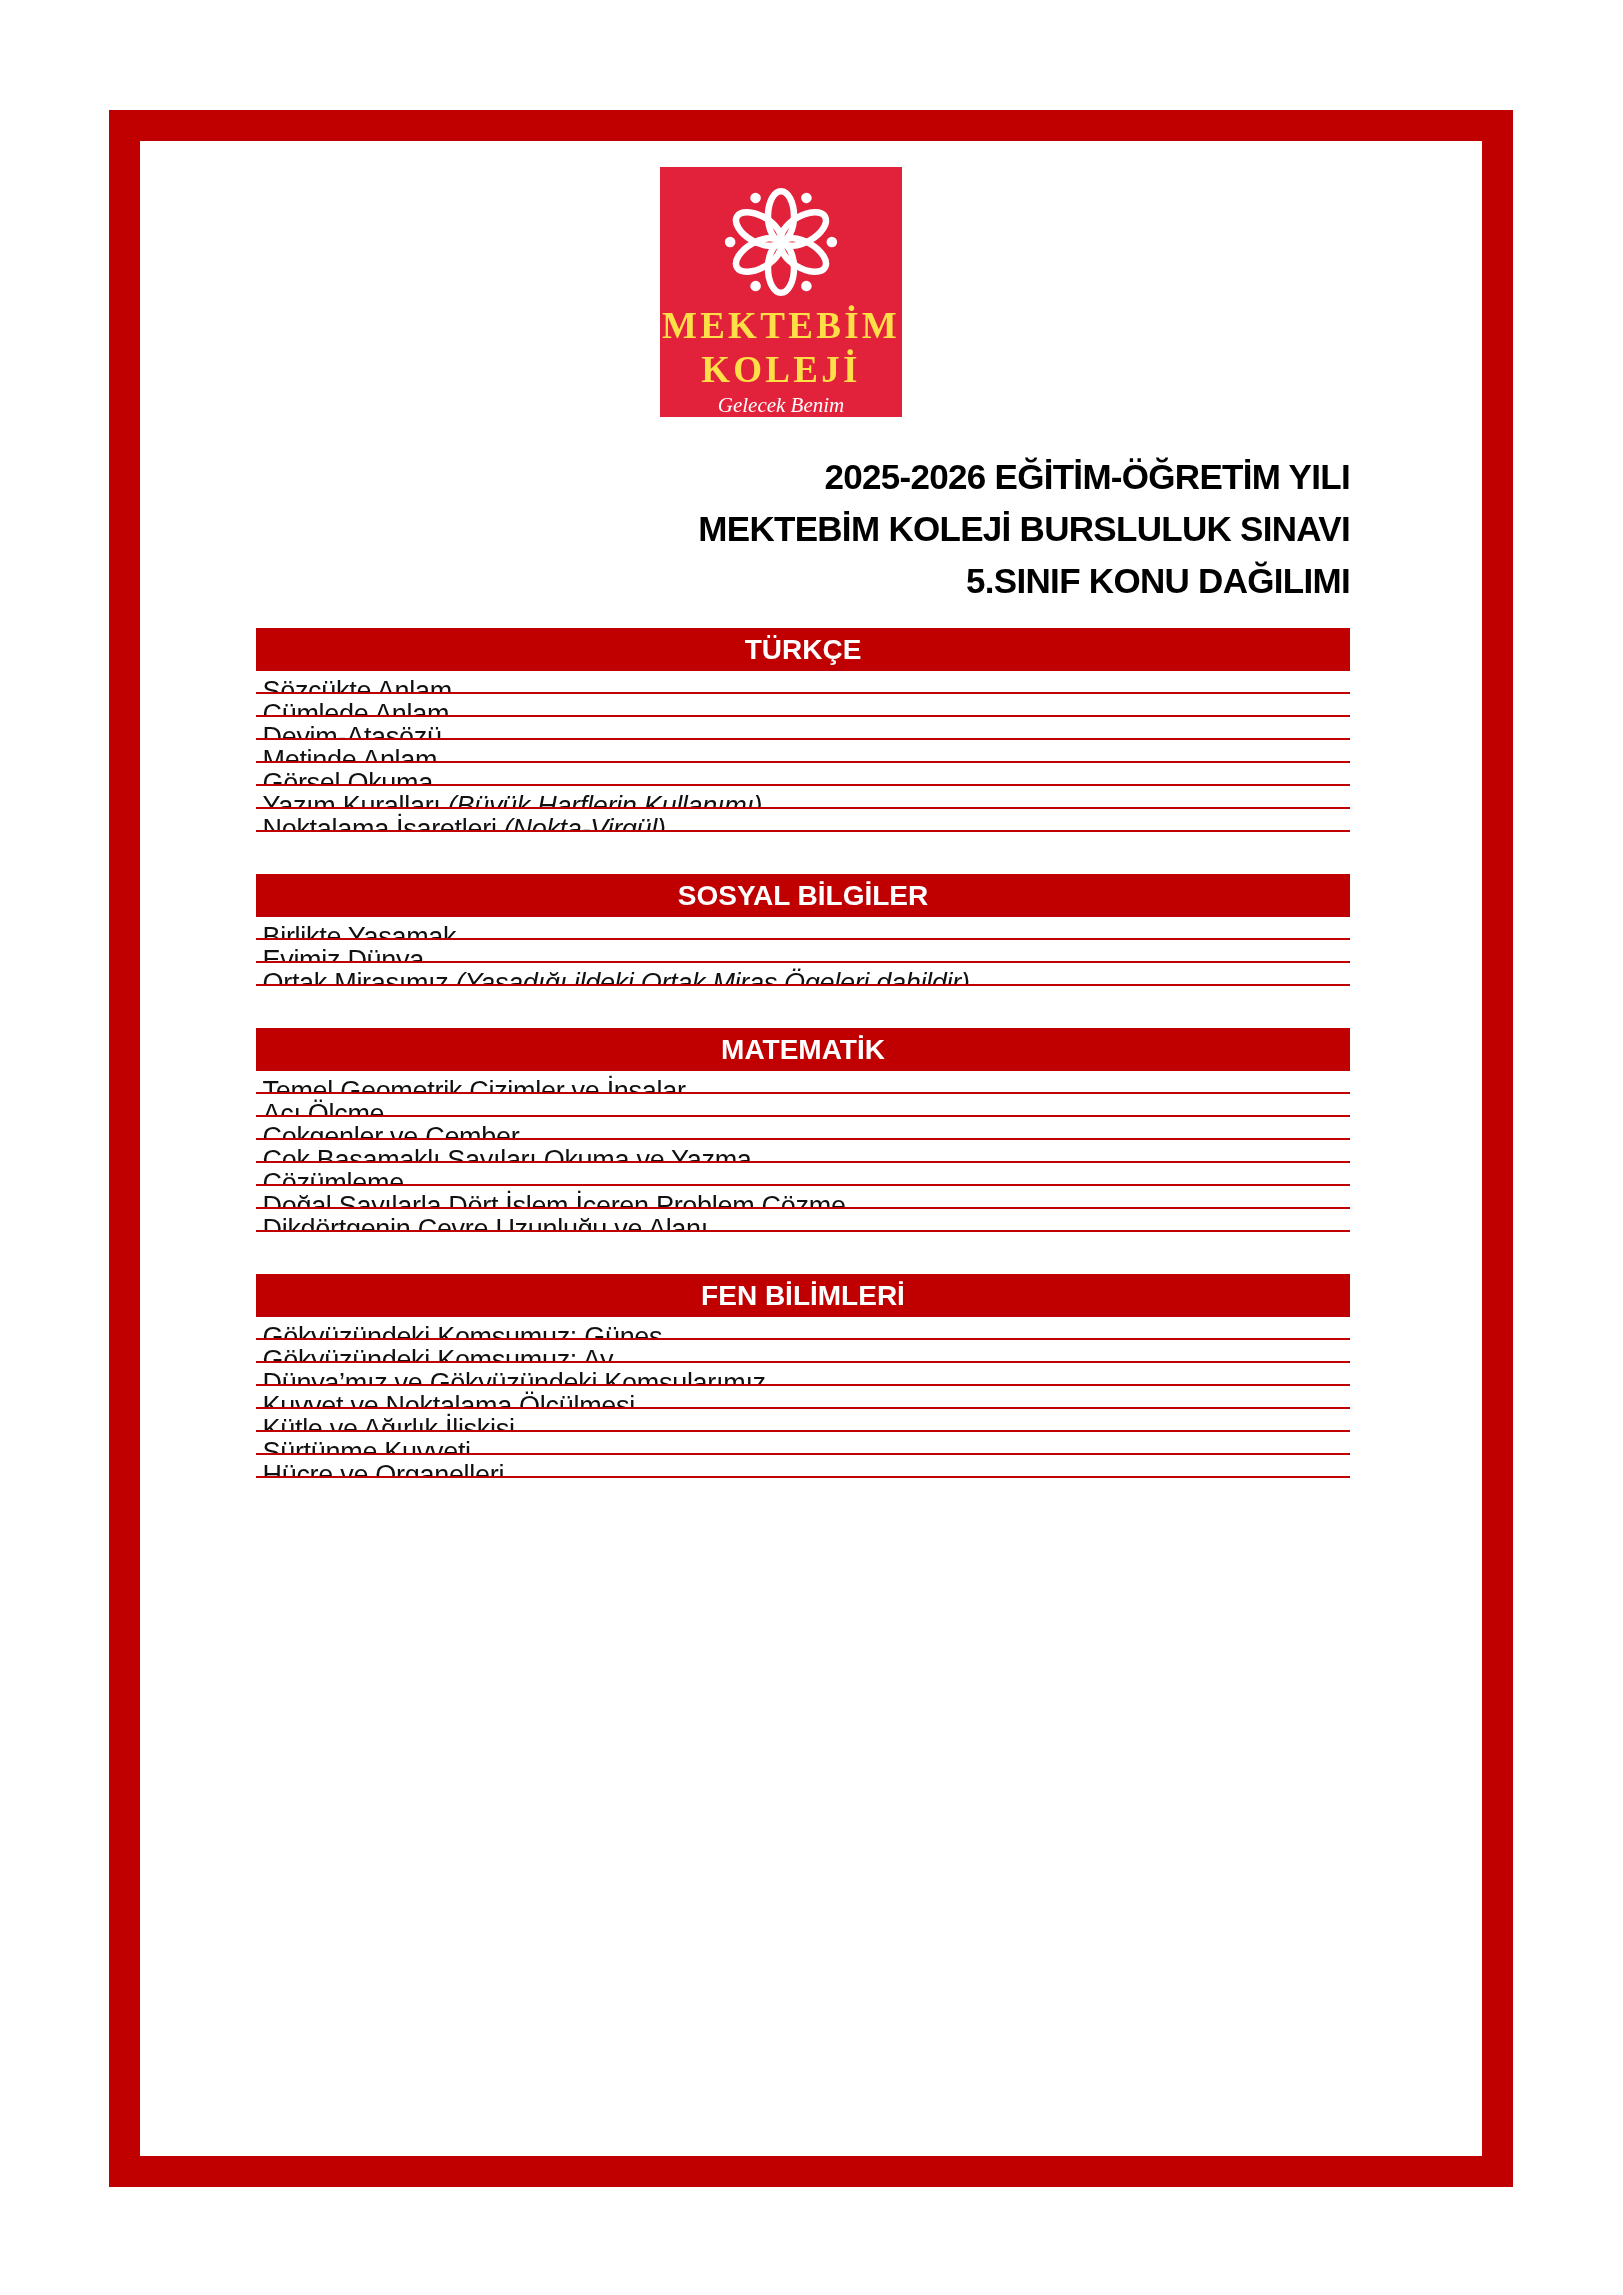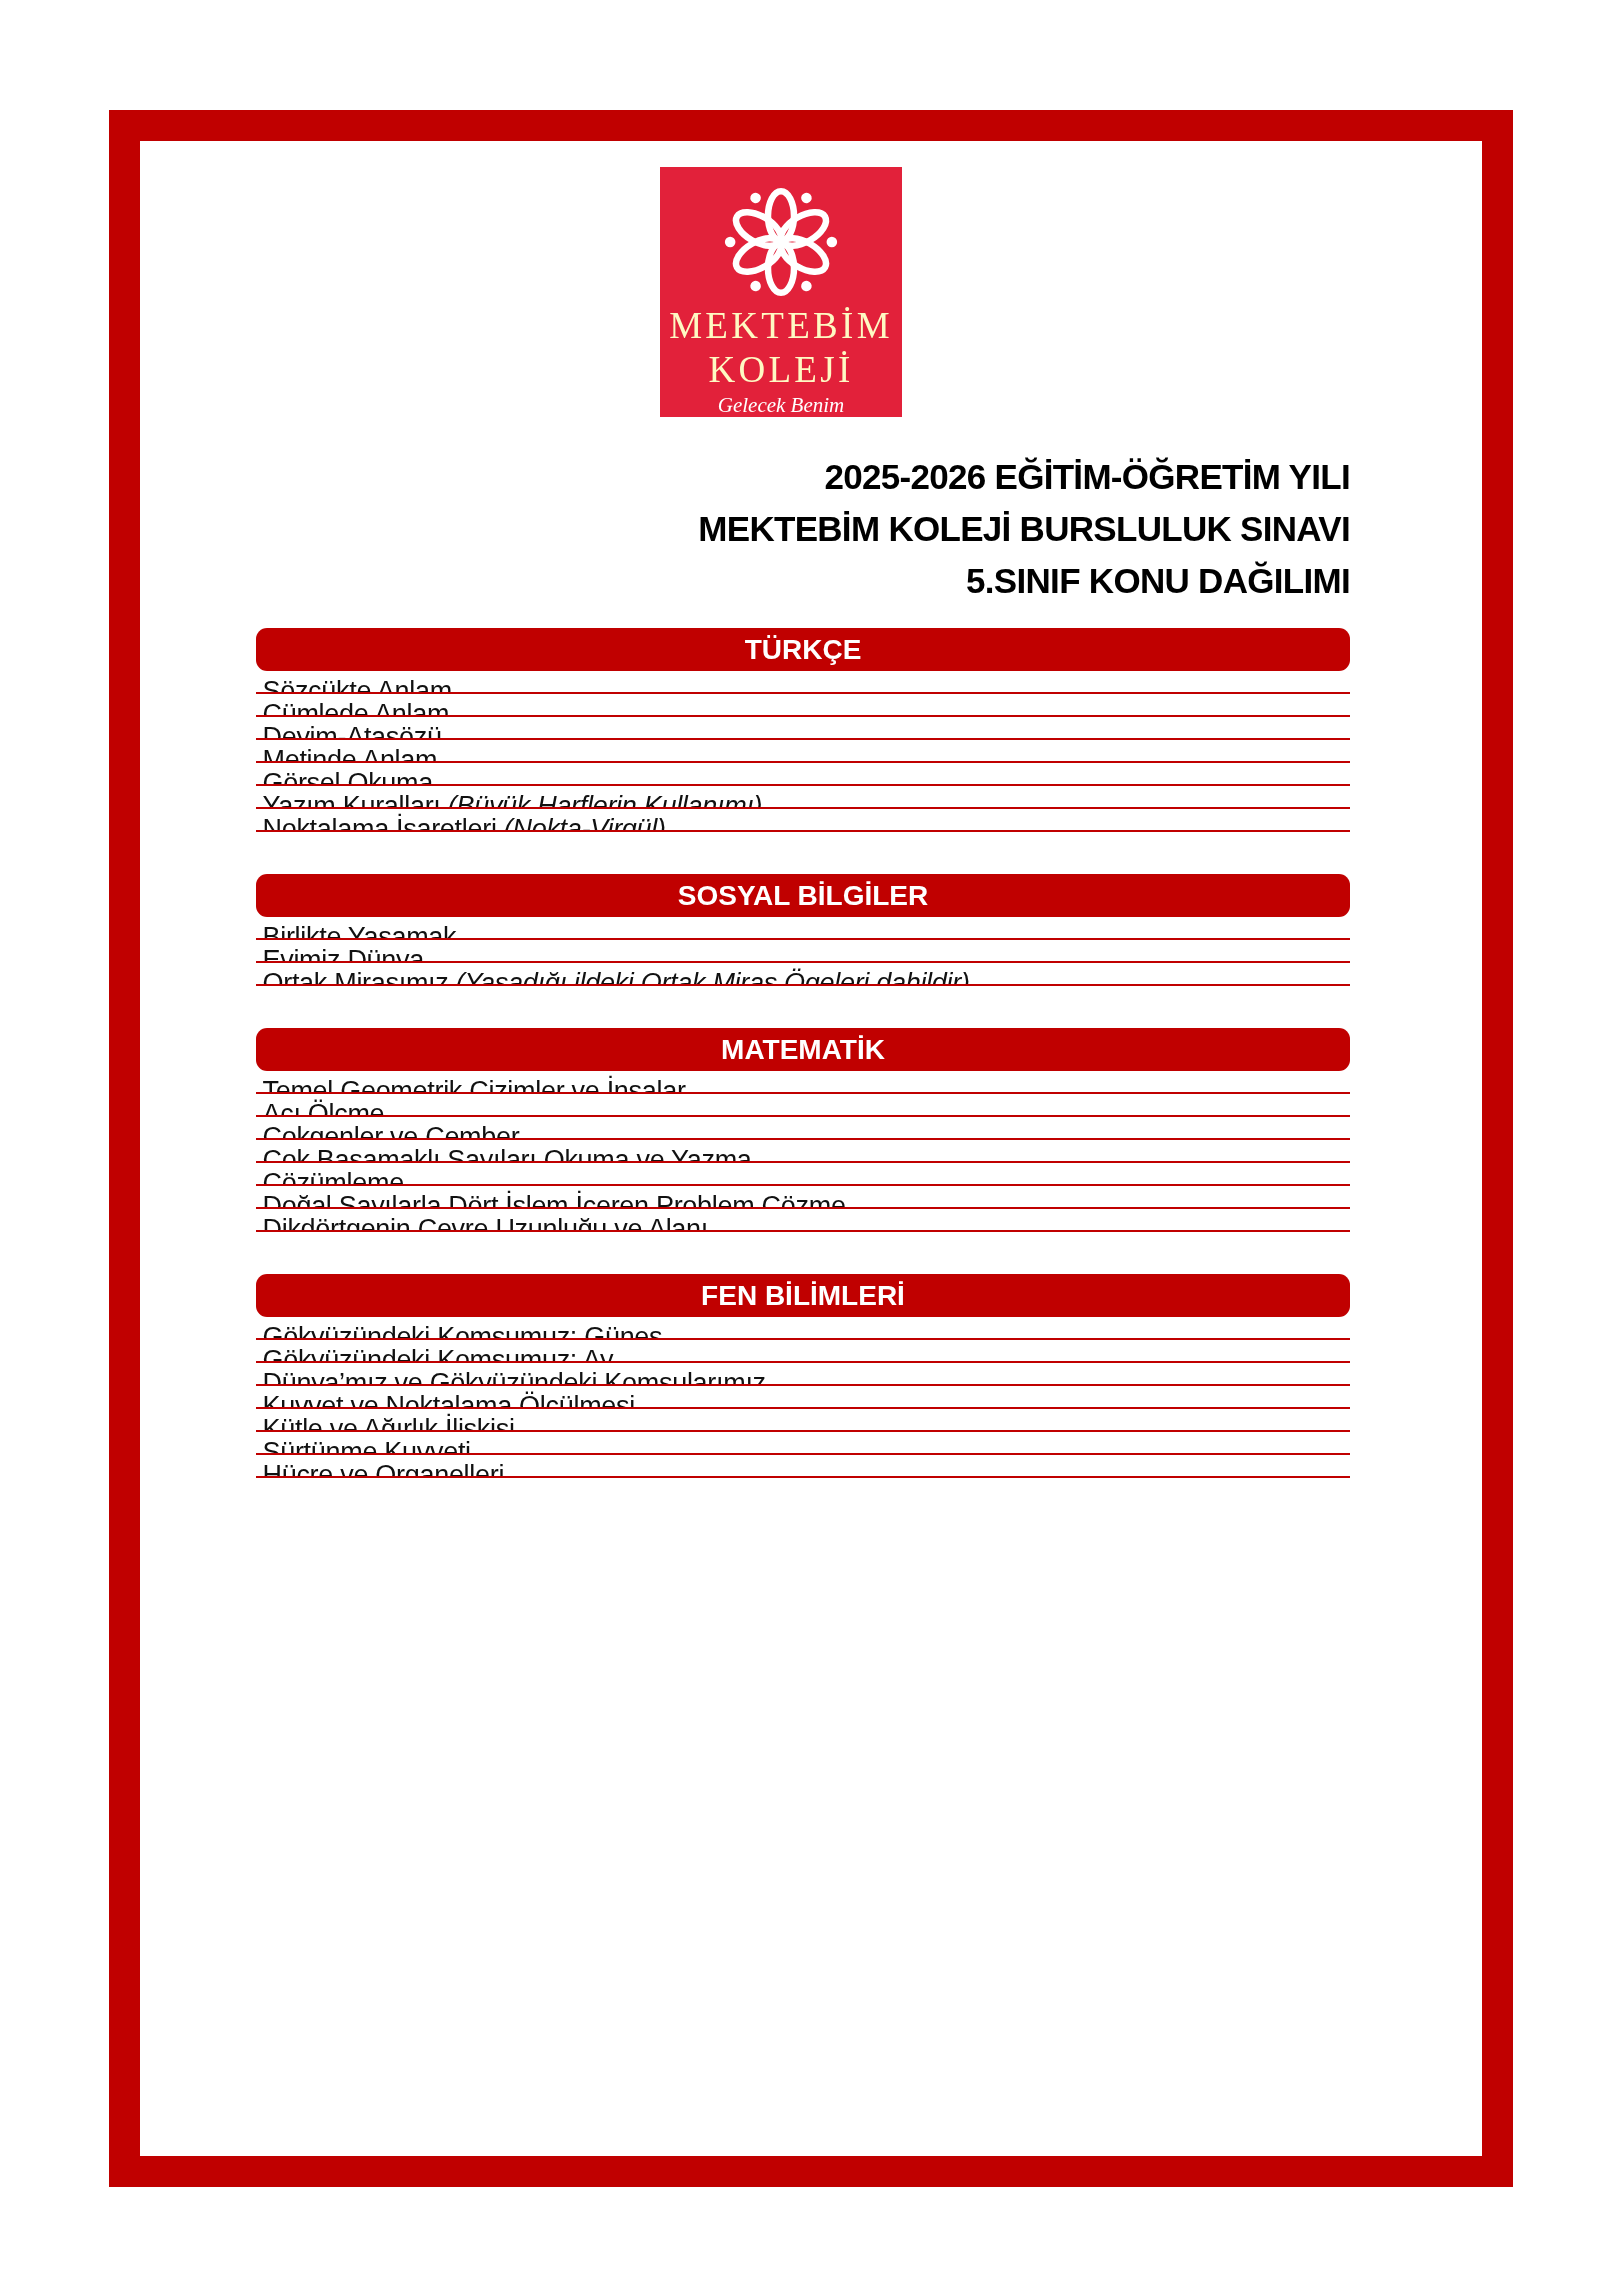--- a/index.html
+++ b/index.html
@@ -45,26 +45,26 @@
     align-items: center;
     box-sizing: border-box;
   }
   .logo-star {
     margin-top: 13px;
     width: 128px;
     height: 124px;
     flex: 0 0 auto;
   }
   .logo-name {
-    color: #fef9c3;
+    color: #fde047;
     font-family: "Liberation Serif", serif;
     font-size: 37px;
     letter-spacing: 3.3px;
     line-height: 1.18;
-    font-weight: normal;
+    font-weight: bold;
     text-align: left;
     white-space: nowrap;
   }
   .logo-tagline {
     color: #ffffff;
     font-family: "Liberation Serif", serif;
     font-style: italic;
     font-size: 21px;
     margin-top: 2px;
     white-space: nowrap;
@@ -88,21 +88,20 @@
   .subject-header {
     height: 43px;
     background: var(--frame-red);
     color: #ffffff;
     display: flex;
     align-items: center;
     justify-content: center;
     font-weight: bold;
     font-size: 28px;
     letter-spacing: 0px;
-    border-radius: 11px;
   }
 
   ul.topics {
     list-style: none;
     margin: 0;
     padding: 0;
   }
   li.topic-row {
     box-sizing: border-box;
     height: 23px;

